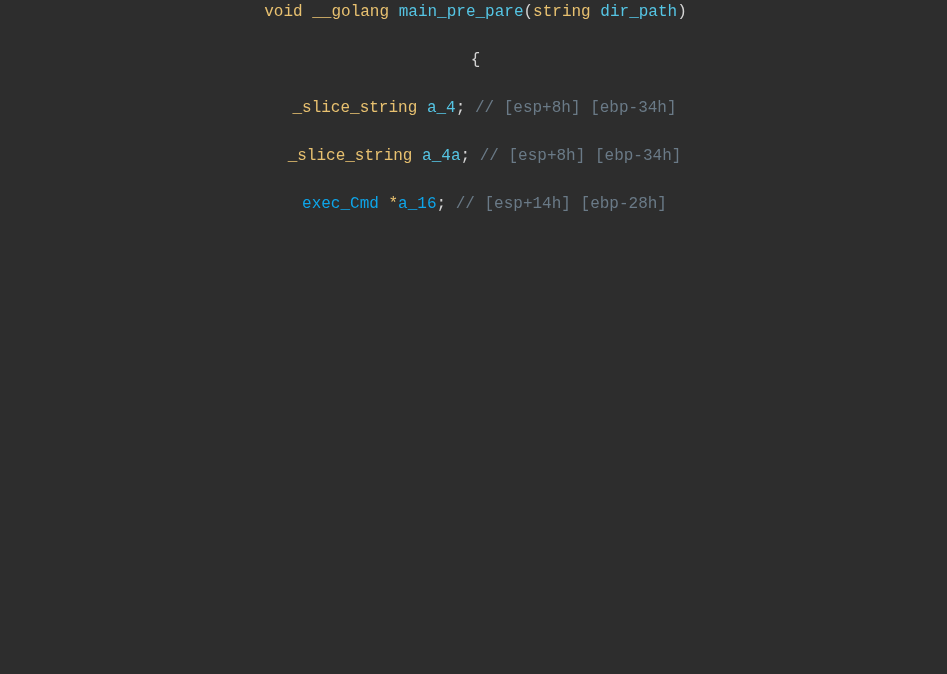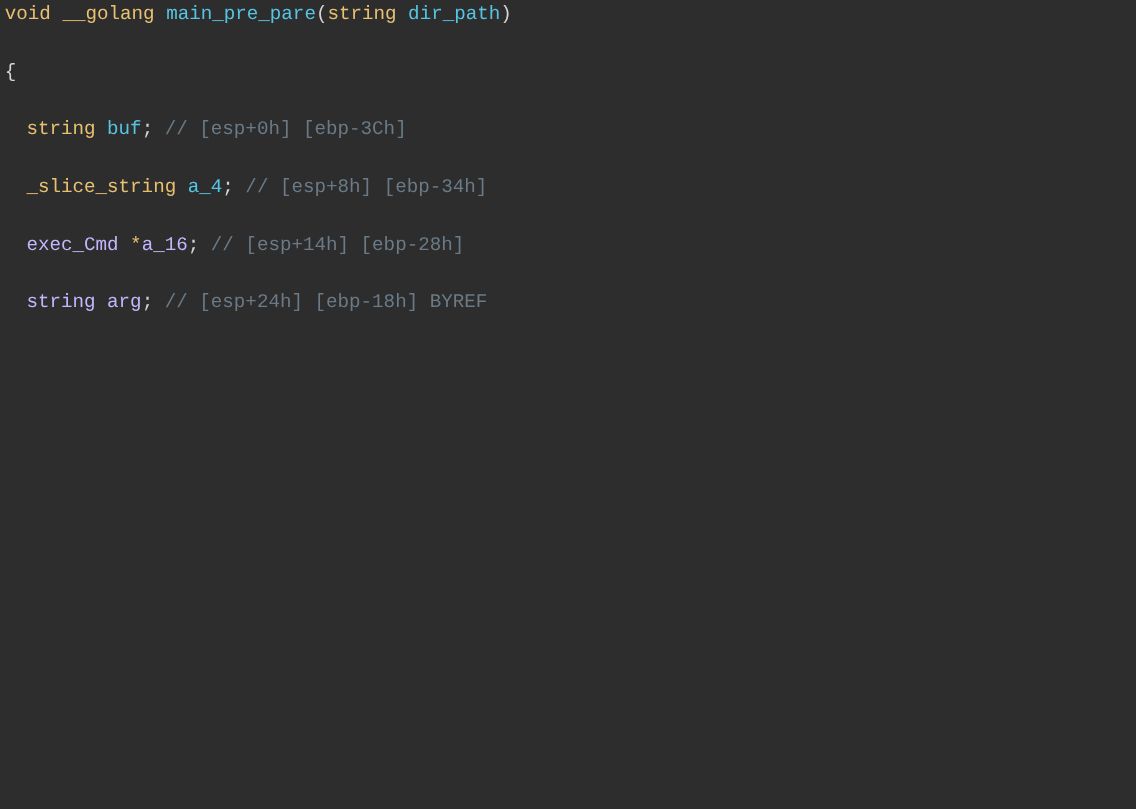--- a/index.html
+++ b/index.html
@@ -11,43 +11,42 @@
     color: #d4d4d4;
     padding: 0;
     width: 947px;
     height: 674px;
     overflow: hidden;
   }
   pre {
     white-space: pre;
     font-family: inherit;
   }
-  .line { display: block; padding-left: 4px; }
+  .line { display: block; padding-left: 4px; text-align: center; }
   .indent1 { padding-left: 22px; }
   .kw-void { color: #e8c170; }
   .kw-string { color: #e8c170; }
   .kw-calling { color: #e8c170; }
-  .ident { color: #c4b5fd; }
+  .ident { color: #0ea5e9; }
   .ident-blue { color: #55c5e4; }
   .paren { color: #d4d4d4; }
   .brace { color: #d4d4d4; }
   .punct { color: #d4d4d4; }
   .star { color: #e8c170; }
   .comment { color: #6a7a87; }
   .num { color: #6fb66f; }
 </style>
 </head>
 <body>
 
 <pre><span class="line"><span class="kw-void">void</span> <span class="kw-calling">__golang</span> <span class="ident-blue">main_pre_pare</span><span class="paren">(</span><span class="kw-string">string</span> <span class="ident-blue">dir_path</span><span class="paren">)</span></span>
 <span class="line"><span class="brace">{</span></span>
-<span class="line indent1"><span class="kw-string">string</span> <span class="ident-blue">buf</span><span class="punct">;</span> <span class="comment">// [esp+0h] [ebp-3Ch]</span></span>
 <span class="line indent1"><span class="kw-string">_slice_string</span> <span class="ident-blue">a_4</span><span class="punct">;</span> <span class="comment">// [esp+8h] [ebp-34h]</span></span>
+<span class="line indent1"><span class="kw-string">_slice_string</span> <span class="ident-blue">a_4a</span><span class="punct">;</span> <span class="comment">// [esp+8h] [ebp-34h]</span></span>
 <span class="line indent1"><span class="ident">exec_Cmd</span> <span class="star">*</span><span class="ident">a_16</span><span class="punct">;</span> <span class="comment">// [esp+14h] [ebp-28h]</span></span>
-<span class="line indent1"><span class="ident">string</span> <span class="ident">arg</span><span class="punct">;</span> <span class="comment">// [esp+24h] [ebp-18h] BYREF</span></span>
 <span class="line indent1">  </span>
 
 
 
 
 
 
 
 
 

